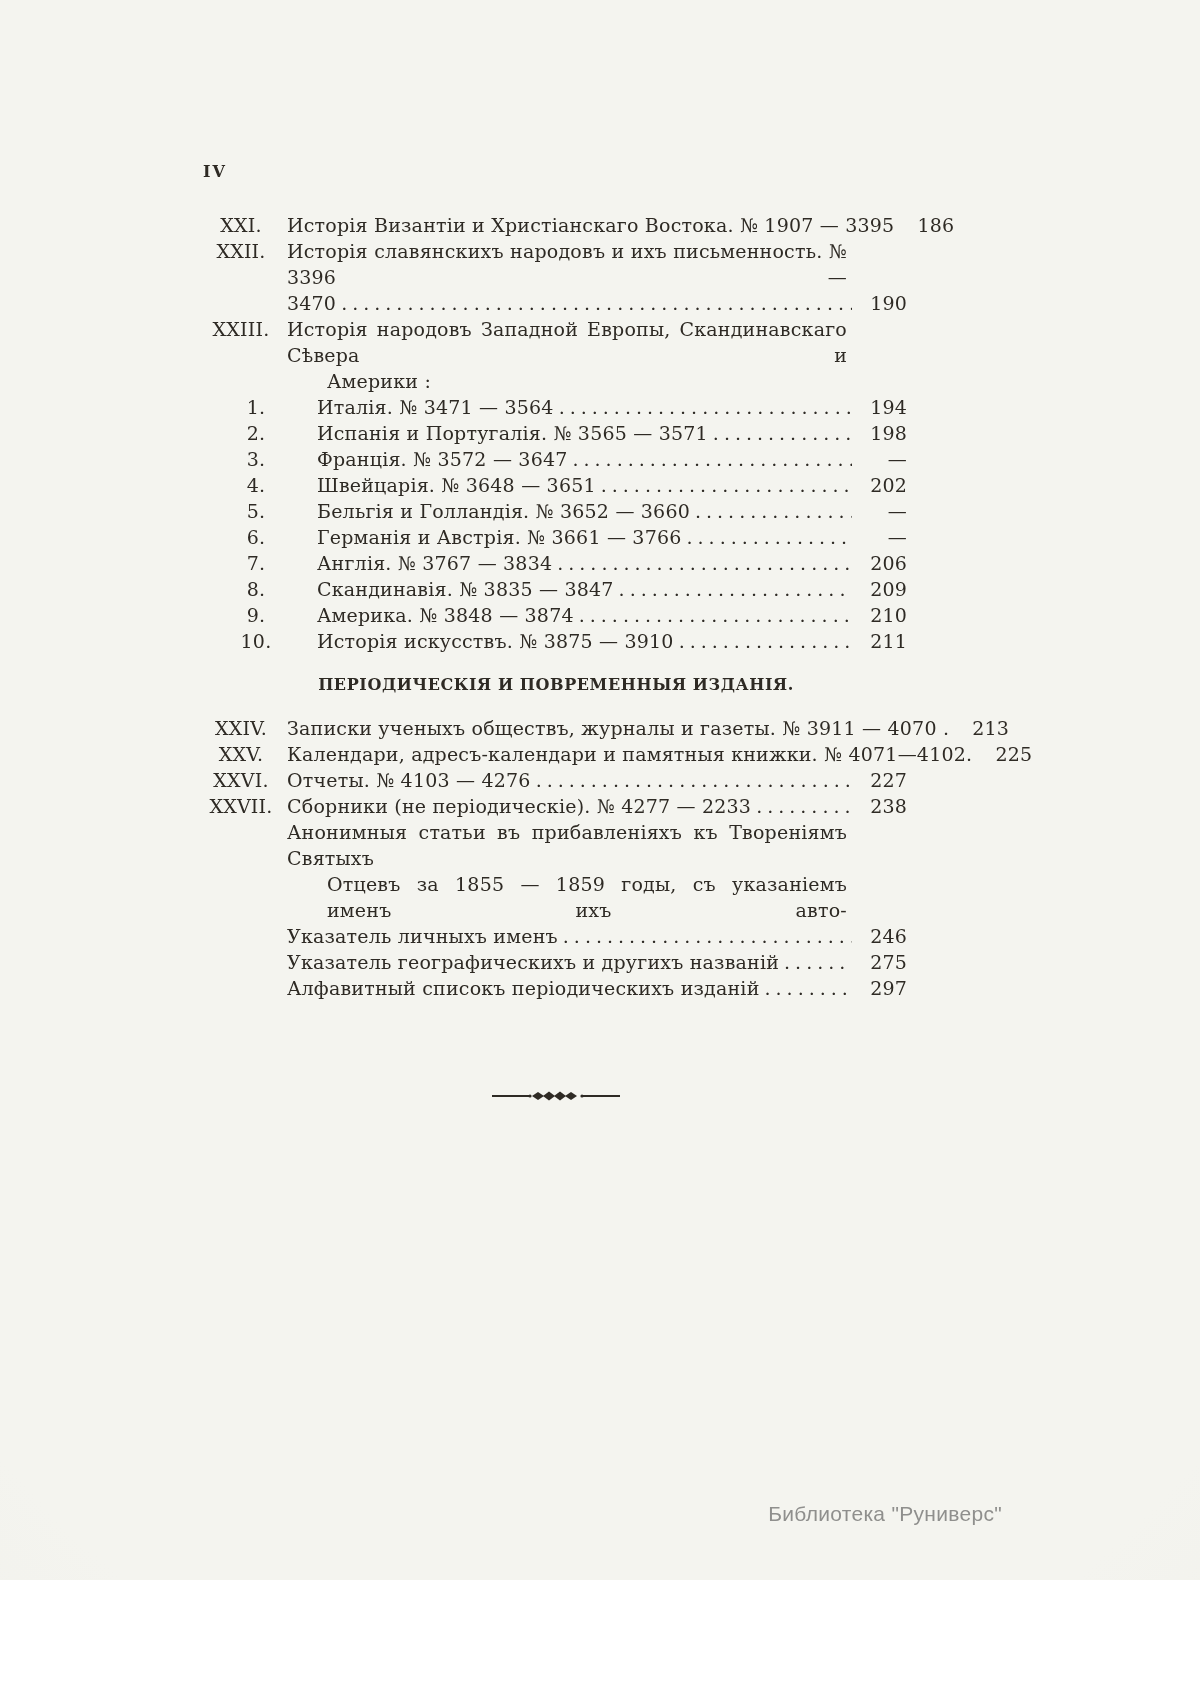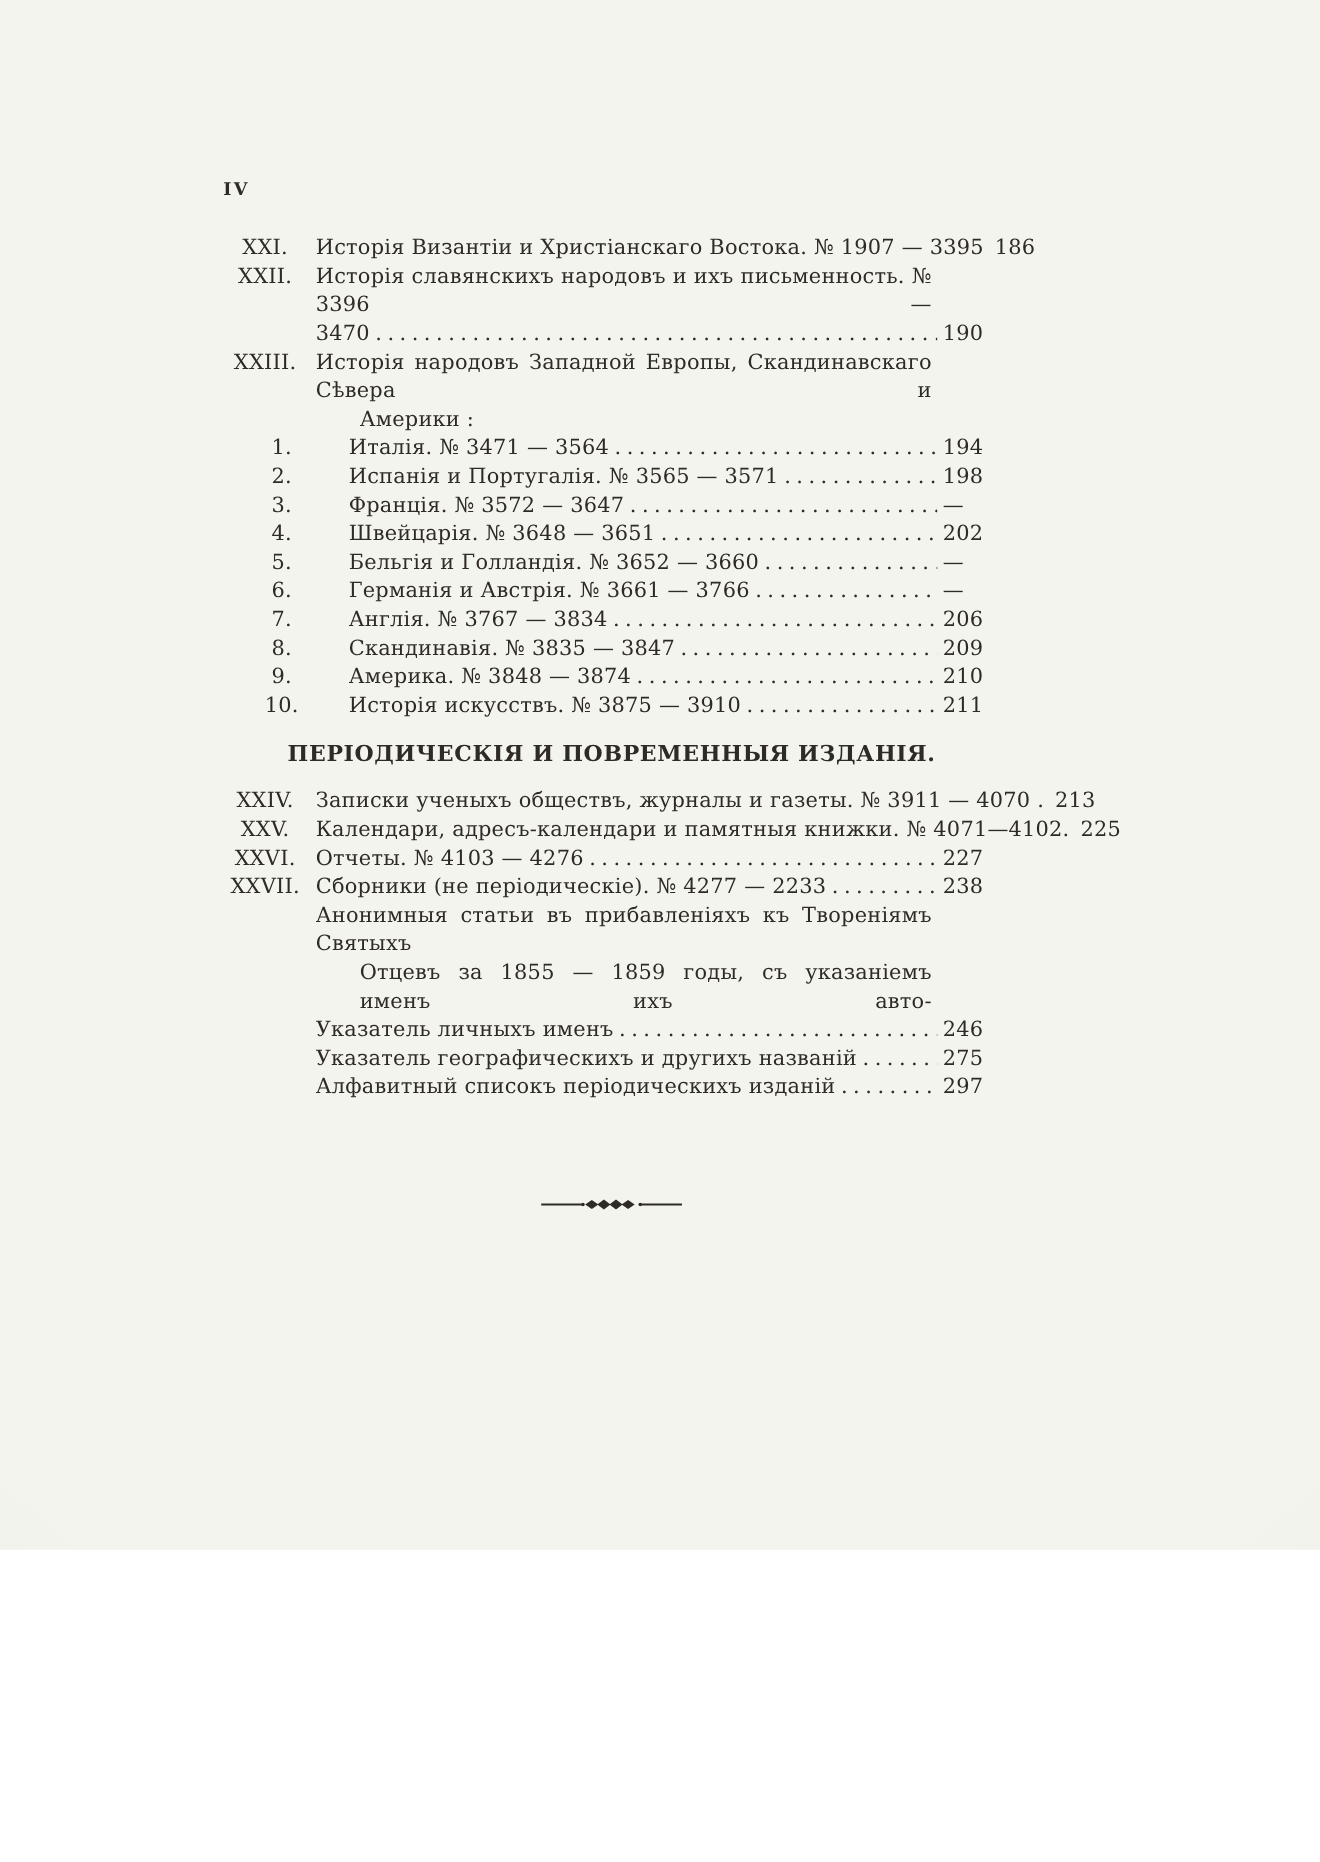--- a/index.html
+++ b/index.html
@@ -8,21 +8,21 @@
   }
   body {
     width: 1200px;
     height: 1693px;
     font-family: "DejaVu Serif", "Liberation Serif", serif;
     color: #2e2a24;
   }
   .page {
     position: relative;
     width: 1200px;
-    height: 1409px;
+    height: 1580px;
     overflow: hidden;
     background: radial-gradient(130% 120% at 50% 45%, #f4f4ef 55%, #e9e9e2 100%);
   }
   .folio {
     position: absolute;
     left: 203px;
     top: 162px;
     font-size: 16px;
     font-weight: bold;
     letter-spacing: 2px;
@@ -61,26 +61,26 @@
     margin: 0 5px;
     color: #2e2a24;
   }
   .toc-leader::after {
     content: ".....................................................................................................................";
     letter-spacing: 5px;
   }
   .no-dots .toc-leader::after { content: ""; }
   .toc-page {
     flex: 0 0 50px;
-    text-align: left;
+    text-align: right;
   }
   .section-heading {
     text-align: center;
     font-weight: bold;
-    font-size: 20px;
+    font-size: 16px;
     letter-spacing: 0.6px;
     margin: 18px 0 17px 0;
     line-height: 26px;
   }
   .ornament {
     margin-top: 84px;
     text-align: center;
   }
   .watermark {
     position: absolute;

